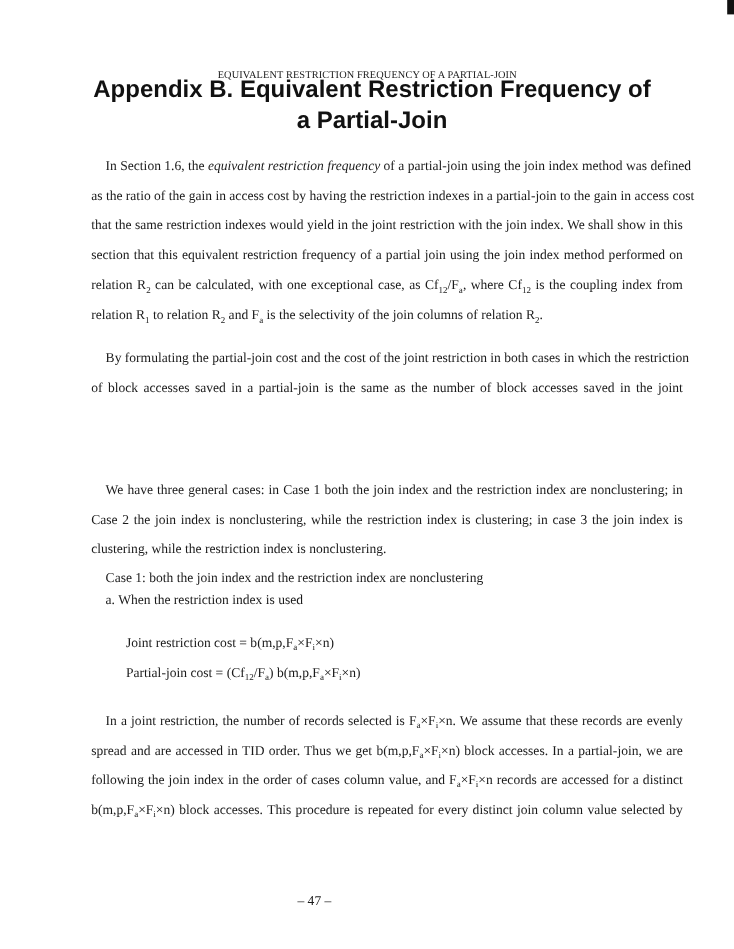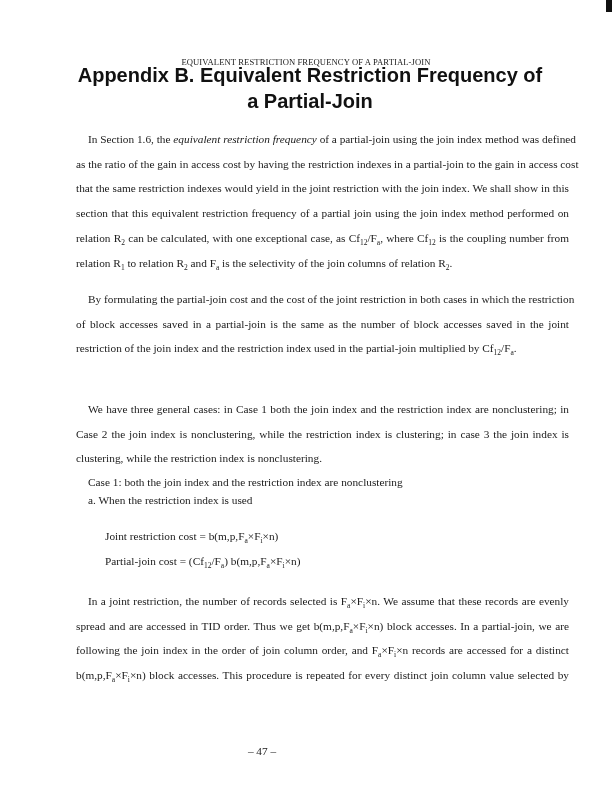--- a/index.html
+++ b/index.html
@@ -32,44 +32,43 @@
 <div class="title">
   <div>Appendix B. Equivalent Restriction Frequency of</div>
   <div>a Partial-Join</div>
 </div>
 
 <div class="para body-text" style="top:127px;">
   <span class="line"><span class="indent"></span><span>In Section 1.6, the </span><em>equivalent restriction frequency</em><span> of a partial-join using the join index method was defined</span></span>
   <span class="line">as the ratio of the gain in access cost by having the restriction indexes in a partial-join to the gain in access cost</span>
   <span class="line">that the same restriction indexes would yield in the joint restriction with the join index.  We shall show in this</span>
   <span class="line">section that this equivalent restriction frequency of a partial join using the join index method performed on</span>
-  <span class="line"><span>relation R</span><sub>2</sub><span> can be calculated, with one exceptional case, as Cf</span><sub>12</sub><span>/F</span><sub>a</sub><span>, where Cf</span><sub>12</sub><span> is the coupling number from</span></span>
+  <span class="line"><span>relation R</span><sub>2</sub><span> can be calculated, with one exceptional case, as Cf</span><sub>12</sub><span>/F</span><sub>a</sub><span>, where Cf</span><sub>12</sub><span> is the coupling index from</span></span>
   <span class="line last"><span>relation R</span><sub>1</sub><span> to relation R</span><sub>2</sub><span> and F</span><sub>a</sub><span> is the selectivity of the join columns of relation R</span><sub>2</sub><span>.</span></span>
 </div>
 
 <div class="para body-text" style="top:287px;">
   <span class="line"><span class="indent"></span><span>By formulating the partial-join cost and the cost of the joint restriction in both cases in which the restriction</span></span>
   <span class="line">of block accesses saved in a partial-join is the same as the number of block accesses saved in the joint</span>
-  <span class="line last"><span>restriction of the join index and the restriction index used in the partial-join multiplied by Cf</span><sub>12</sub><span>/F</span><sub>a</sub><span>.</span></span>
 </div>
 
 <div class="para body-text" style="top:397px;">
   <span class="line"><span class="indent"></span><span>We have three general cases:  in Case 1 both the join index and the restriction index are nonclustering; in</span></span>
   <span class="line">Case 2 the join index is nonclustering, while the restriction index is clustering; in case 3 the join index is</span>
   <span class="line last">clustering, while the restriction index is nonclustering.</span>
 </div>
 
 <div class="case-head body-text">Case 1: both the join index and the restriction index are nonclustering</div>
 
 <div class="sub-a body-text">a. When the restriction index is used</div>
 
 <div class="formula body-text" style="top:528px;"><span>Joint restriction cost = b(m,p,F</span><sub>a</sub><span>×F</span><sub>i</sub><span>×n)</span></div>
 
 <div class="formula body-text" style="top:553px;"><span>Partial-join cost = (Cf</span><sub>12</sub><span>/F</span><sub>a</sub><span>) b(m,p,F</span><sub>a</sub><span>×F</span><sub>i</sub><span>×n)</span></div>
 
 <div class="para body-text" style="top:589px;">
   <span class="line"><span class="indent"></span><span>In a joint restriction, the number of records selected is F</span><sub>a</sub><span>×F</span><sub>i</sub><span>×n.  We assume that these records are evenly</span></span>
   <span class="line"><span>spread and are accessed in TID order.  Thus we get b(m,p,F</span><sub>a</sub><span>×F</span><sub>i</sub><span>×n) block accesses.  In a partial-join, we are</span></span>
-  <span class="line"><span>following the join index in the order of join column order, and F</span><sub>a</sub><span>×F</span><sub>i</sub><span>×n records are accessed for a distinct</span></span>
+  <span class="line"><span>following the join index in the order of cases column value, and F</span><sub>a</sub><span>×F</span><sub>i</sub><span>×n records are accessed for a distinct</span></span>
   <span class="line"><span>b(m,p,F</span><sub>a</sub><span>×F</span><sub>i</sub><span>×n) block accesses.  This procedure is repeated for every distinct join column value selected by</span></span>
 </div>
 
 <div class="page-num">– 47 –</div>
 
 </body></html>

